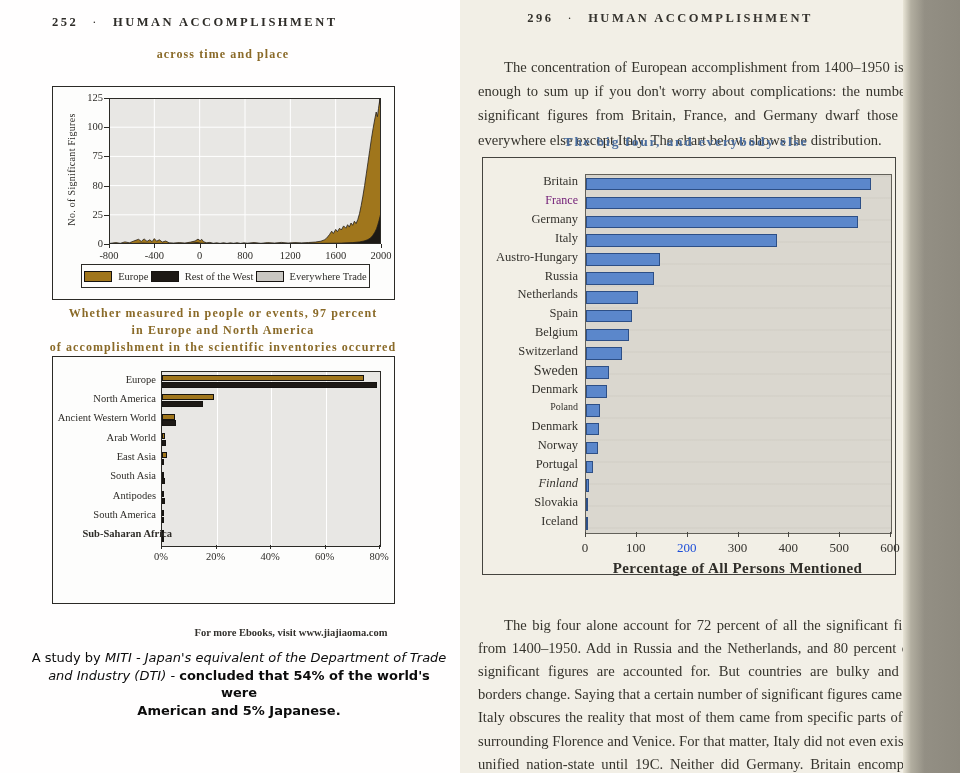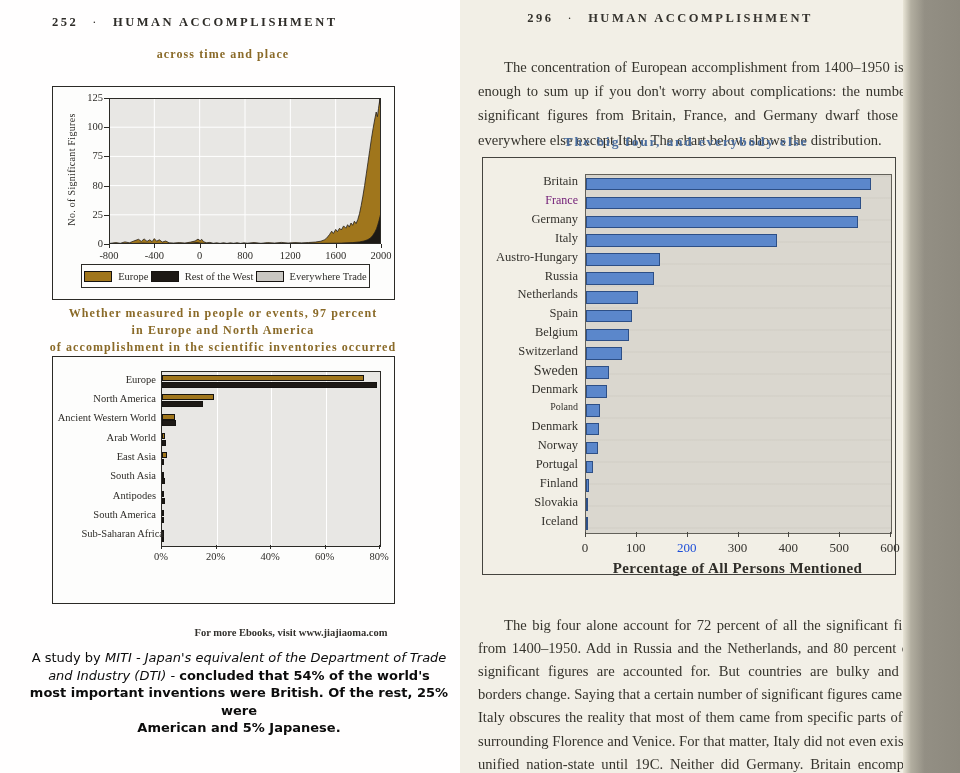--- a/index.html
+++ b/index.html
@@ -163,39 +163,38 @@
           <div class="hbar" style="left: 0px; top: 164.467px; width: 1px; height: 5.8px; background: rgb(29, 25, 21); border: 0.8px solid rgb(21, 19, 16);"></div>
         </div>
         <div class="cat-label" style="left: 0px; top: 16.6667px; width: 103px; font-size: 10.5px;">Europe</div>
         <div class="cat-label" style="left: 0px; top: 36px; width: 103px; font-size: 10.5px;">North America</div>
         <div class="cat-label" style="left: 0px; top: 55.3333px; width: 103px; font-size: 10.5px;">Ancient Western World</div>
         <div class="cat-label" style="left: 0px; top: 74.6667px; width: 103px; font-size: 10.5px;">Arab World</div>
         <div class="cat-label" style="left: 0px; top: 94px; width: 103px; font-size: 10.5px;">East Asia</div>
         <div class="cat-label" style="left: 0px; top: 113.333px; width: 103px; font-size: 10.5px;">South Asia</div>
         <div class="cat-label" style="left: 0px; top: 132.667px; width: 103px; font-size: 10.5px;">Antipodes</div>
         <div class="cat-label" style="left: 0px; top: 152px; width: 103px; font-size: 10.5px;">South America</div>
-        <div class="cat-label" style="left: 8px; top: 171.333px; width: 103px; font-size: 10.5px;">Sub-Saharan Africa</div>
+        <div class="cat-label" style="left: 16px; top: 171.333px; width: 103px; font-size: 10.5px; font-weight: bold;">Sub-Saharan Africa</div>
         <div class="tick-mark" style="left: 108px; top: 188px; width: 1px; height: 4px;"></div>
         <div class="tick-label" style="left: 88px; top: 194px; width: 40px; text-align: center;">0%</div>
         <div class="tick-mark" style="left: 162.5px; top: 188px; width: 1px; height: 4px;"></div>
         <div class="tick-label" style="left: 142.5px; top: 194px; width: 40px; text-align: center;">20%</div>
         <div class="tick-mark" style="left: 217px; top: 188px; width: 1px; height: 4px;"></div>
         <div class="tick-label" style="left: 197px; top: 194px; width: 40px; text-align: center;">40%</div>
         <div class="tick-mark" style="left: 271.5px; top: 188px; width: 1px; height: 4px;"></div>
         <div class="tick-label" style="left: 251.5px; top: 194px; width: 40px; text-align: center;">60%</div>
         <div class="tick-mark" style="left: 326px; top: 188px; width: 1px; height: 4px;"></div>
         <div class="tick-label" style="left: 306px; top: 194px; width: 40px; text-align: center;">80%</div>
       </div>
 
     <div class="ebook-note">For more Ebooks, visit www.jiajiaoma.com</div>
 
     <div class="caption" id="caption">
         <div class="cap-line"><span class="cap-regular">A study by </span><span class="cap-italic">MITI - Japan's equivalent of the Department of Trade</span></div>
         <div class="cap-line"><span class="cap-italic">and Industry (DTI)</span><span class="cap-regular"> - </span><span class="cap-bold">concluded that 54% of the world's</span></div>
-        <div class="cap-line"><span class="cap-bold">most important inventions were British. Of the rest, 25%</span></div>
         <div class="cap-line"><span class="cap-bold">were</span></div>
         <div class="cap-line"><span class="cap-bold">American and 5% Japanese.</span></div>
       </div>
   </section>
 
   <section class="page-right">
 
     <div class="page-header hdr-right">
       <span>296</span><span class="sep">·</span><span>HUMAN ACCOMPLISHMENT</span>
     </div>
@@ -235,21 +234,21 @@
         <div class="cat-label" style="left: 0px; top: 129.474px; width: 95px; font-size: 12.5px; color: rgb(52, 50, 45);">Netherlands</div>
         <div class="cat-label" style="left: 0px; top: 148.316px; width: 95px; font-size: 12.5px; color: rgb(52, 50, 45);">Spain</div>
         <div class="cat-label" style="left: 0px; top: 167.158px; width: 95px; font-size: 12.5px; color: rgb(52, 50, 45);">Belgium</div>
         <div class="cat-label" style="left: 0px; top: 186px; width: 95px; font-size: 12.5px; color: rgb(52, 50, 45);">Switzerland</div>
         <div class="cat-label" style="left: 0px; top: 204.842px; width: 95px; font-size: 14px; color: rgb(52, 50, 45);">Sweden</div>
         <div class="cat-label" style="left: 0px; top: 223.684px; width: 95px; font-size: 12.5px; color: rgb(52, 50, 45);">Denmark</div>
         <div class="cat-label" style="left: 0px; top: 242.526px; width: 95px; font-size: 10px; color: rgb(52, 50, 45);">Poland</div>
         <div class="cat-label" style="left: 0px; top: 261.368px; width: 95px; font-size: 12.5px; color: rgb(52, 50, 45);">Denmark</div>
         <div class="cat-label" style="left: 0px; top: 280.211px; width: 95px; font-size: 12.5px; color: rgb(52, 50, 45);">Norway</div>
         <div class="cat-label" style="left: 0px; top: 299.053px; width: 95px; font-size: 12.5px; color: rgb(52, 50, 45);">Portugal</div>
-        <div class="cat-label" style="left: 0px; top: 317.895px; width: 95px; font-size: 12.5px; color: rgb(52, 50, 45);">Finland</div>
+        <div class="cat-label" style="left: 0px; top: 317.895px; width: 95px; font-size: 12.5px; color: rgb(52, 50, 45); font-style: italic;">Finland</div>
         <div class="cat-label" style="left: 0px; top: 336.737px; width: 95px; font-size: 12.5px; color: rgb(52, 50, 45);">Slovakia</div>
         <div class="cat-label" style="left: 0px; top: 355.579px; width: 95px; font-size: 12.5px; color: rgb(52, 50, 45);">Iceland</div>
         <div class="tick-mark" style="left: 102px; top: 374px; width: 1px; height: 5px; background: rgb(69, 68, 63);"></div>
         <div class="tick-label" style="left: 80px; top: 382px; width: 44px; text-align: center; font-size: 13px; color: rgb(52, 50, 45);">0</div>
         <div class="tick-mark" style="left: 152.833px; top: 374px; width: 1px; height: 5px; background: rgb(69, 68, 63);"></div>
         <div class="tick-label" style="left: 130.833px; top: 382px; width: 44px; text-align: center; font-size: 13px; color: rgb(52, 50, 45);">100</div>
         <div class="tick-mark" style="left: 203.667px; top: 374px; width: 1px; height: 5px; background: rgb(69, 68, 63);"></div>
         <div class="tick-label" style="left: 181.667px; top: 382px; width: 44px; text-align: center; font-size: 13px; color: #1d4ed8;">200</div>
         <div class="tick-mark" style="left: 254.5px; top: 374px; width: 1px; height: 5px; background: rgb(69, 68, 63);"></div>
         <div class="tick-label" style="left: 232.5px; top: 382px; width: 44px; text-align: center; font-size: 13px; color: rgb(52, 50, 45);">300</div>

